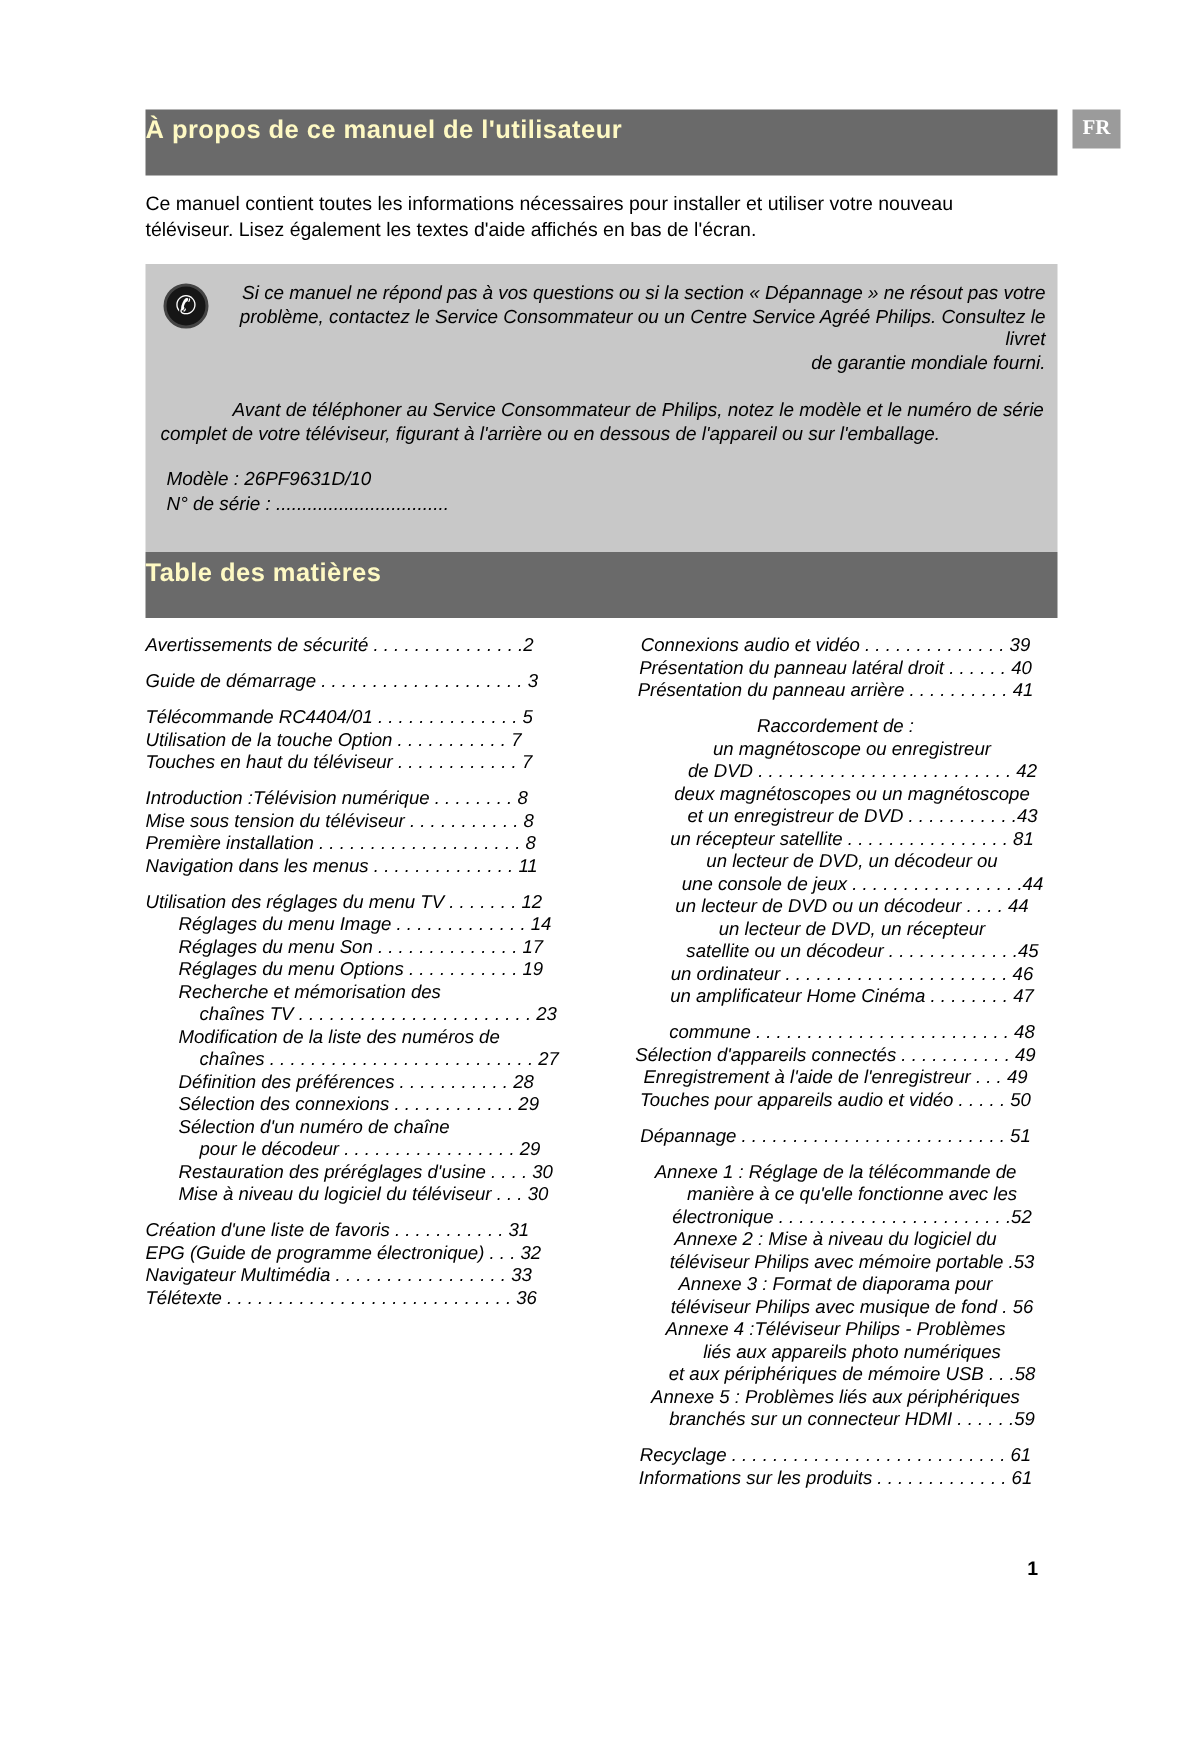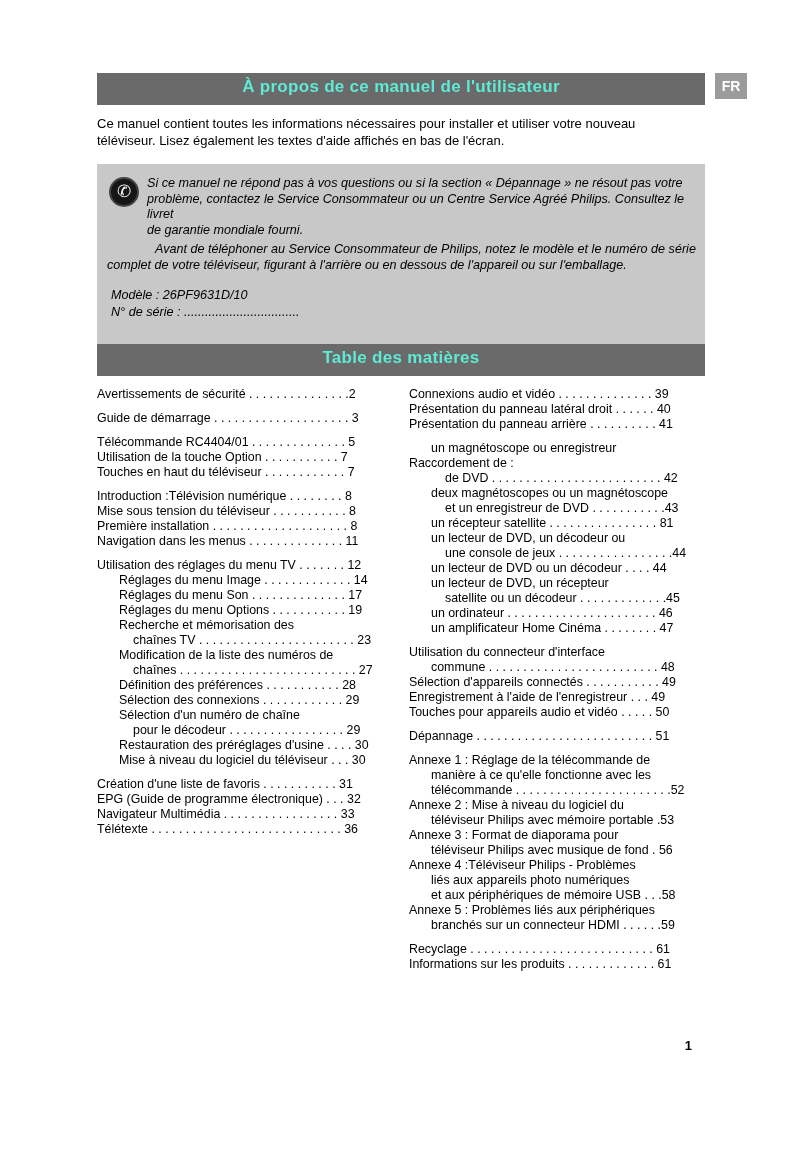--- a/index.html
+++ b/index.html
@@ -16,34 +16,34 @@
     top: 73px;
     right: 55px;
     width: 32px;
     height: 26px;
     background: #9b9b9b;
     color: #fff;
     font-weight: bold;
     font-size: 14px;
     text-align: center;
     line-height: 26px;
+    font-family: Liberation Serif, serif;
   }
   .content {
     position: absolute;
     left: 97px;
     top: 0;
     width: 608px;
   }
   .section-bar {
     background: #6a6a6a;
-    color: #5eead4;
-    text-align: center;
+    color: #fef9c3;
     font-weight: bold;
     font-size: 17px;
-    height: 32px;
+    height: 44px;
     line-height: 28px;
     letter-spacing: 0.3px;
   }
   .bar-about { margin-top: 73px; }
   .intro {
     margin: 10px 0 0 0;
     font-size: 13px;
     line-height: 17px;
     white-space: pre-line;
   }
@@ -67,40 +67,41 @@
     color: #fff;
     display: flex;
     align-items: center;
     justify-content: center;
     font-style: normal;
     font-size: 17px;
     border: 2px solid #444;
     box-sizing: border-box;
   }
   .note-p1 {
-    margin: 0 0 4px 40px;
+    margin: 0 0 16px 40px;
     white-space: pre-line;
+    text-align: right;
   }
   .note-p2 {
     margin: 0;
     text-indent: 48px;
     white-space: pre-line;
   }
   .model-line { margin: 15px 0 0 4px; }
   .serial-line { margin: 1px 0 12px 4px; font-style: italic; }
   .note-box p { padding: 0; }
   .bar-toc { }
   .toc {
     display: flex;
     margin-top: 11px;
     font-size: 12.4px;
   }
-  .toc-col { line-height: 15px; }
+  .toc-col { line-height: 15px; font-style: italic; }
   .toc-left { width: 290px; }
-  .toc-right { margin-left: 22px; flex: 1; }
+  .toc-right { margin-left: 22px; flex: 1; text-align: center; }
   .toc-line { white-space: nowrap; }
   .toc-line.i1 { padding-left: 22px; }
   .toc-line.i2 { padding-left: 36px; }
   .toc-blank { height: 9px; }
   .page-number {
     position: absolute;
     right: 110px;
     top: 1038px;
     font-weight: bold;
     font-size: 13px;
@@ -172,45 +173,44 @@
           <div class="toc-line">Création d'une liste de favoris  . . . . . . . . . . . 31</div>
           <div class="toc-line">EPG (Guide de programme électronique)  . . . 32</div>
           <div class="toc-line">Navigateur Multimédia . . . . . . . . . . . . . . . . . 33</div>
           <div class="toc-line">Télétexte  . . . . . . . . . . . . . . . . . . . . . . . . . . . . 36</div>
         </div>
       <div class="toc-col toc-right" id="toc-right">
           <div class="toc-line">Connexions audio et vidéo  . . . . . . . . . . . . . . 39</div>
           <div class="toc-line">Présentation du panneau latéral droit . . . . . . 40</div>
           <div class="toc-line">Présentation du panneau arrière . . . . . . . . . . 41</div>
           <div class="toc-blank"></div>
+          <div class="toc-line">Raccordement de :</div>
           <div class="toc-line i1">un magnétoscope ou enregistreur</div>
-          <div class="toc-line">Raccordement de :</div>
           <div class="toc-line i2">de DVD  . . . . . . . . . . . . . . . . . . . . . . . . . 42</div>
           <div class="toc-line i1">deux magnétoscopes ou un magnétoscope</div>
           <div class="toc-line i2">et un enregistreur de DVD  . . . . . . . . . . .43</div>
           <div class="toc-line i1">un récepteur satellite  . . . . . . . . . . . . . . . . 81</div>
           <div class="toc-line i1">un lecteur de DVD, un décodeur ou</div>
           <div class="toc-line i2">une console de jeux . . . . . . . . . . . . . . . . .44</div>
           <div class="toc-line i1">un lecteur de DVD ou un décodeur  . . . . 44</div>
           <div class="toc-line i1">un lecteur de DVD, un récepteur</div>
           <div class="toc-line i2">satellite ou un décodeur  . . . . . . . . . . . . .45</div>
           <div class="toc-line i1">un ordinateur  . . . . . . . . . . . . . . . . . . . . . . 46</div>
           <div class="toc-line i1">un amplificateur Home Cinéma  . . . . . . . . 47</div>
           <div class="toc-blank"></div>
-          <div class="toc-line">Utilisation du connecteur d'interface</div>
           <div class="toc-line i1">commune . . . . . . . . . . . . . . . . . . . . . . . . . 48</div>
           <div class="toc-line">Sélection d'appareils connectés . . . . . . . . . . . 49</div>
           <div class="toc-line">Enregistrement à l'aide de l'enregistreur  . . . 49</div>
           <div class="toc-line">Touches pour appareils audio et vidéo  . . . . . 50</div>
           <div class="toc-blank"></div>
           <div class="toc-line">Dépannage  . . . . . . . . . . . . . . . . . . . . . . . . . . 51</div>
           <div class="toc-blank"></div>
           <div class="toc-line">Annexe 1 : Réglage de la télécommande de</div>
           <div class="toc-line i1">manière à ce qu'elle fonctionne avec les</div>
-          <div class="toc-line i1">télécommande  . . . . . . . . . . . . . . . . . . . . . . .52</div>
+          <div class="toc-line i1">électronique  . . . . . . . . . . . . . . . . . . . . . . .52</div>
           <div class="toc-line">Annexe 2 : Mise à niveau du logiciel du</div>
           <div class="toc-line i1">téléviseur Philips avec mémoire portable  .53</div>
           <div class="toc-line">Annexe 3 : Format de diaporama pour</div>
           <div class="toc-line i1">téléviseur Philips avec musique de fond  . 56</div>
           <div class="toc-line">Annexe 4 :Téléviseur Philips - Problèmes</div>
           <div class="toc-line i1">liés aux appareils photo numériques</div>
           <div class="toc-line i1">et aux périphériques de mémoire USB . . .58</div>
           <div class="toc-line">Annexe 5 : Problèmes liés aux périphériques</div>
           <div class="toc-line i1">branchés sur un connecteur HDMI  . . . . . .59</div>
           <div class="toc-blank"></div>

